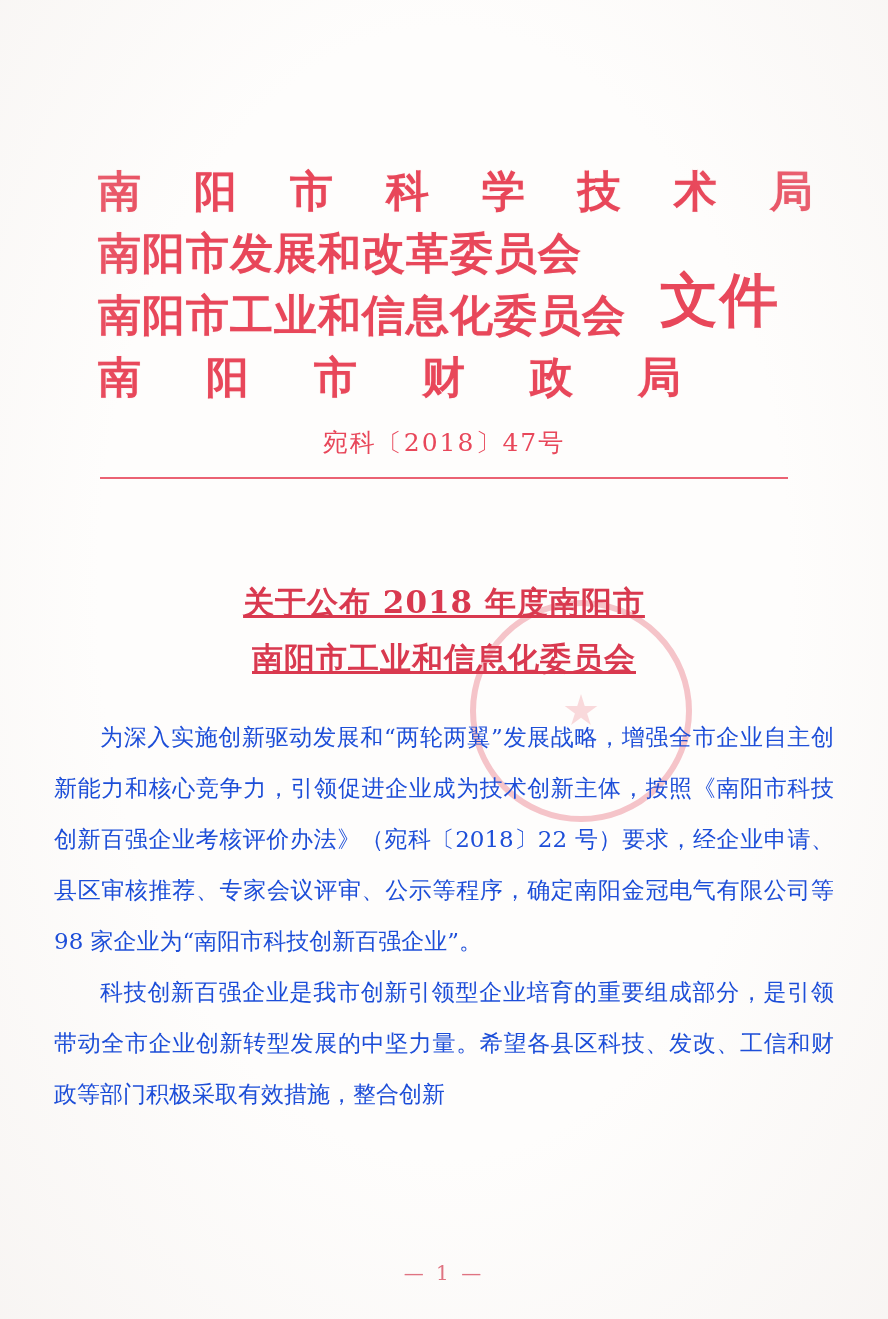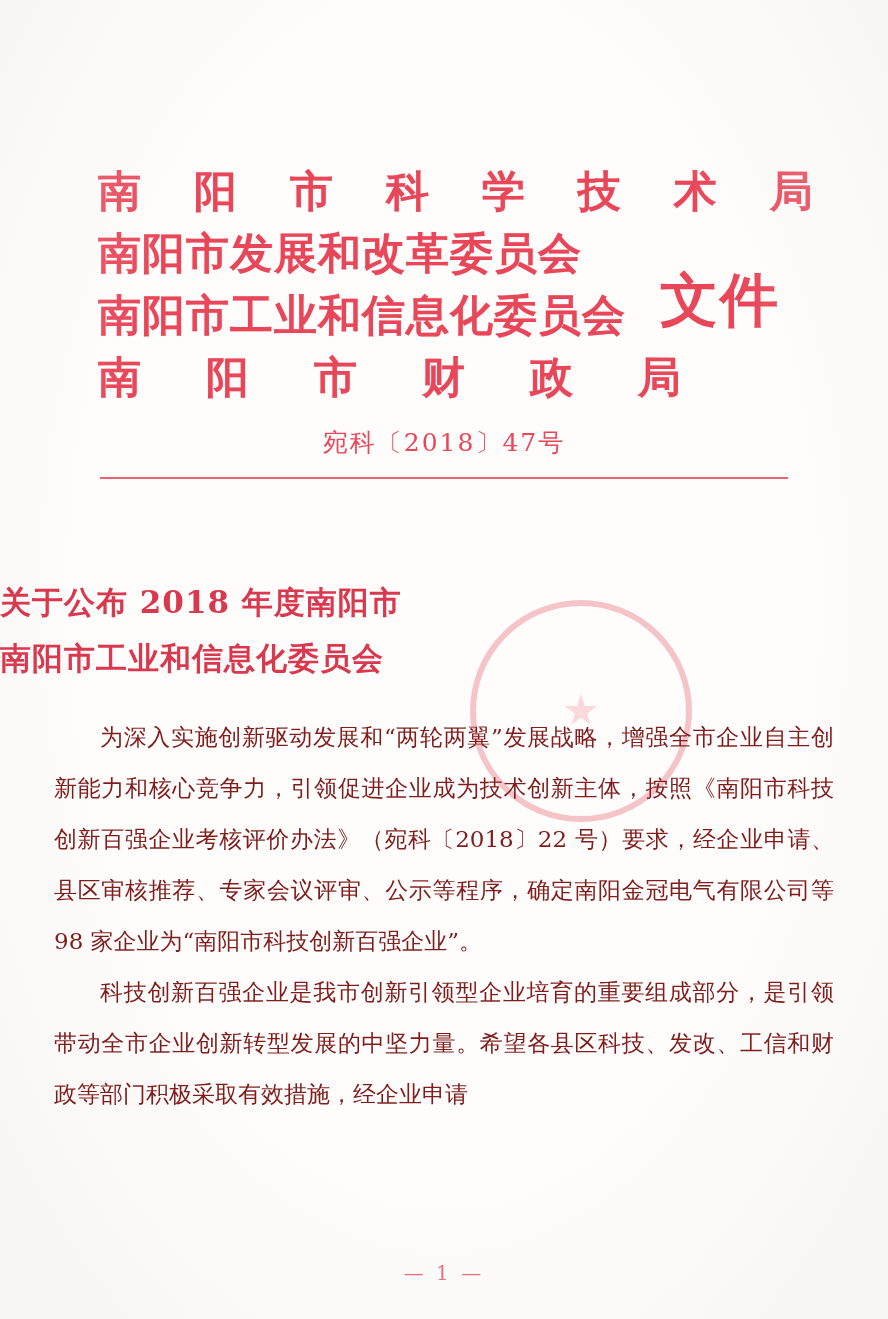--- a/index.html
+++ b/index.html
@@ -78,33 +78,35 @@
 
   .red-rule {
     margin: 18px 40px 0 40px;
     height: 2px;
     background: #e8475a;
     opacity: 0.85;
   }
 
   .doc-title {
     margin-top: 46px;
+    text-align: center;
     color: #d9394f;
     font-weight: 700;
     font-size: 31px;
     line-height: 56px;
     letter-spacing: 1px;
     font-family: "DejaVu Serif", serif;
     position: relative;
     z-index: 2;
+    text-decoration: underline;
   }
 
   .body-text {
     margin: 26px 54px 0 54px;
-    color: #7f1d1d;
+    color: #1d4ed8;
     font-size: 23px;
     line-height: 51px;
     text-align: justify;
     text-justify: inter-ideograph;
     font-family: "DejaVu Serif", serif;
     position: relative;
     z-index: 2;
   }
   .body-text p {
     margin: 0;
@@ -166,18 +168,18 @@
   <div class="seal"></div>
 
   <div style="position:absolute; left:0; right:0; top:528px;">
     <div class="doc-title">
       <div>关于公布 2018 年度南阳市</div>
       <div>南阳市工业和信息化委员会</div>
     </div>
 
     <div class="body-text">
       <p>为深入实施创新驱动发展和“两轮两翼”发展战略，增强全市企业自主创新能力和核心竞争力，引领促进企业成为技术创新主体，按照《南阳市科技创新百强企业考核评价办法》（宛科〔2018〕22 号）要求，经企业申请、县区审核推荐、专家会议评审、公示等程序，确定南阳金冠电气有限公司等 98 家企业为“南阳市科技创新百强企业”。</p>
-      <p>科技创新百强企业是我市创新引领型企业培育的重要组成部分，是引领带动全市企业创新转型发展的中坚力量。希望各县区科技、发改、工信和财政等部门积极采取有效措施，经企业申请</p>
+      <p>科技创新百强企业是我市创新引领型企业培育的重要组成部分，是引领带动全市企业创新转型发展的中坚力量。希望各县区科技、发改、工信和财政等部门积极采取有效措施，整合创新</p>
     </div>
   </div>
 
   <div class="page-number">— 1 —</div>
 </div>
 
 </body></html>

